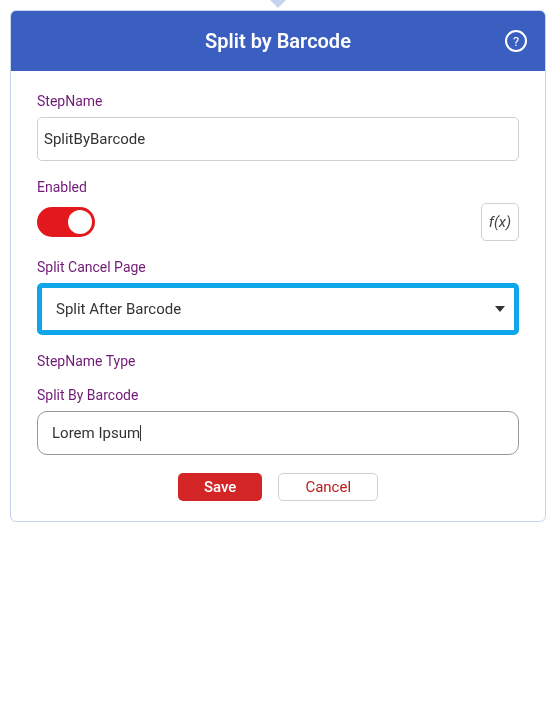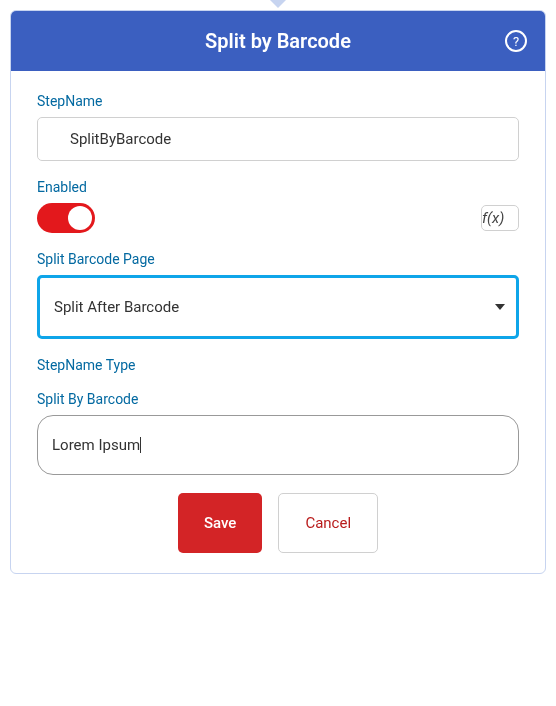--- a/index.html
+++ b/index.html
@@ -55,48 +55,48 @@
       border-top: 8px solid #c7d4f0;
     }
     .body {
       padding: 22px 26px 20px 26px;
     }
     .form-group {
       margin-bottom: 18px;
     }
     .label {
       font-size: 14px;
-      color: #0369a1;
+      color: #701a75;
       margin-bottom: 8px;
       display: block;
     }
     .text-input {
       width: 100%;
-      padding: 12px 32px;
+      padding: 12px 6px;
       border: 1px solid #d0d0d0;
       border-radius: 5px;
       font-size: 15px;
       color: #333;
       font-family: inherit;
     }
     .cursor {
       display: inline-block;
       width: 1px;
       height: 16px;
       background: #333;
       vertical-align: middle;
       margin-left: 0px;
     }
     .select-wrapper {
       position: relative;
     }
     .select {
       width: 100%;
-      padding: 20px 14px;
-      border: 3px solid #0ea5e9;
+      padding: 12px 14px;
+      border: 5px solid #0ea5e9;
       border-radius: 5px;
       font-size: 15px;
       color: #333;
       background: #fff;
       appearance: none;
       -webkit-appearance: none;
       cursor: pointer;
       font-family: inherit;
     }
     .select-chevron {
@@ -125,61 +125,61 @@
       position: absolute;
       right: 3px;
       top: 3px;
       width: 24px;
       height: 24px;
       background: #fff;
       border-radius: 50%;
     }
     .fx-button {
       width: 38px;
-      height: 26px;
+      height: 38px;
       border: 1px solid #d0d0d0;
       border-radius: 5px;
       background: #fff;
       display: flex;
       align-items: center;
-      justify-content: flex-start;
+      justify-content: center;
       font-style: italic;
       font-size: 15px;
       color: #444;
       cursor: pointer;
     }
     .buttons {
       display: flex;
       justify-content: center;
       gap: 16px;
       margin-top: 18px;
     }
     .btn {
-      padding: 20px 26px;
+      padding: 4px 26px;
       border-radius: 5px;
       font-size: 15px;
       cursor: pointer;
       font-family: inherit;
     }
     .btn-save {
       background: #d32426;
       color: #fff;
       border: none;
       font-weight: 500;
     }
     .btn-cancel {
       background: #fff;
       color: #b91c1c;
       border: 1px solid #d0d0d0;
     }
     .input-display {
       width: 100%;
-      padding: 20px 14px;
+      padding: 12px 14px;
       border: 1px solid #999;
-      border-radius: 16px;
+      border-radius: 10px;
       font-size: 15px;
       color: #333;
       background: #fff;
       display: flex;
       align-items: center;
     }
   </style>
 </head>
 <body>
 
@@ -205,21 +205,21 @@
         <div class="toggle">
           <div class="toggle-knob"></div>
         </div>
         <div class="fx-button">
           <span>f(x)</span>
         </div>
       </div>
     </div>
 
     <div class="form-group">
-      <label class="label">Split Barcode Page</label>
+      <label class="label">Split Cancel Page</label>
       <div class="select-wrapper">
         <select class="select">
           <option>Split After Barcode</option>
         </select>
         <svg class="select-chevron" viewBox="0 0 10 6">
             <path d="M0 0 L5 6 L10 0 Z" fill="#333"></path>
           </svg>
       </div>
     </div>
 

